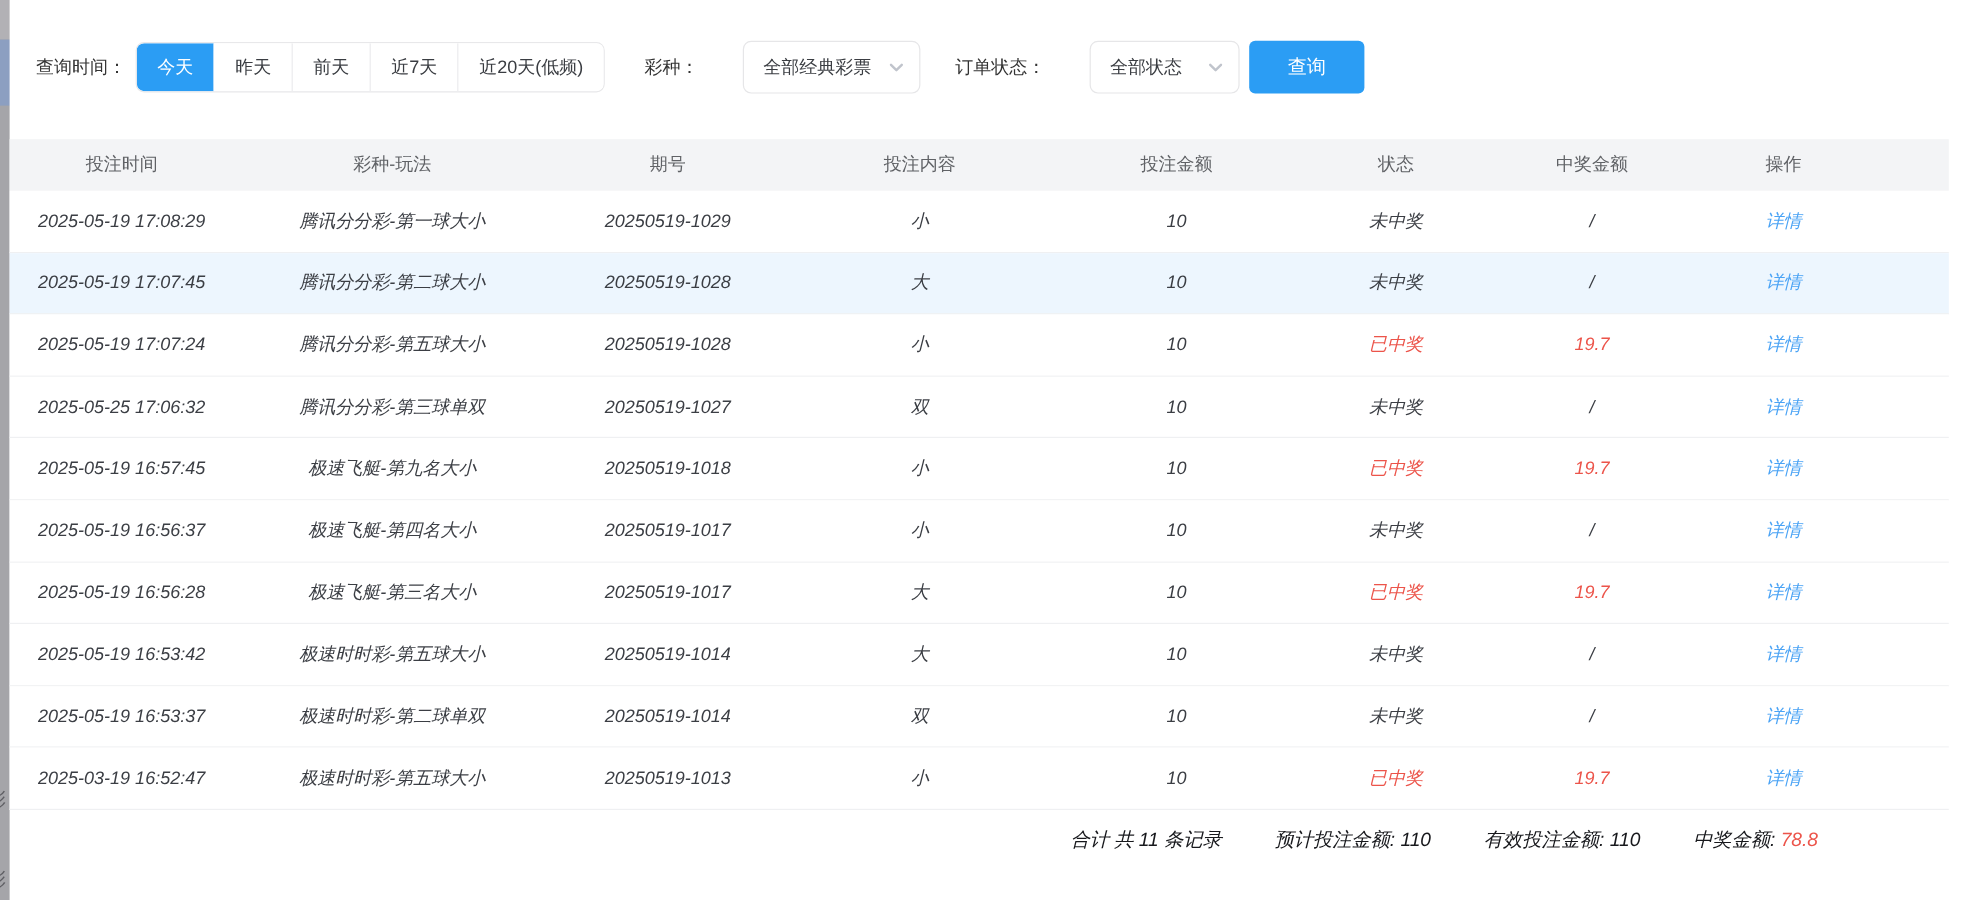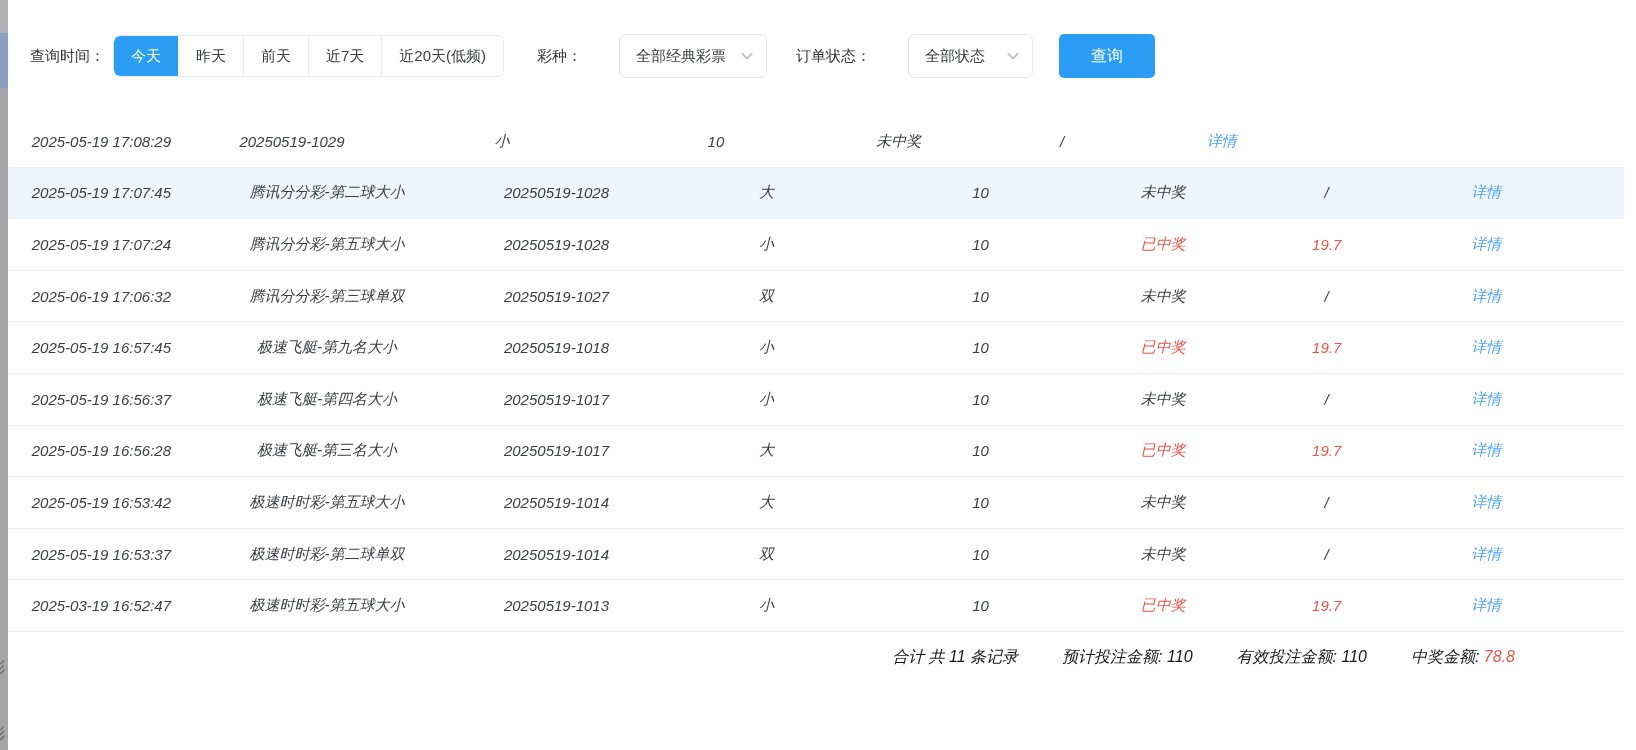--- a/index.html
+++ b/index.html
@@ -85,27 +85,38 @@
     </div>
 
     <span class="flabel" style="margin-left:29px">订单状态：</span>
     <div class="sel-box" style="width:125px">
       <span>全部状态</span>
       <svg class="chev" viewBox="0 0 14 14">
           <polyline points="2.5,5 7,9.5 11.5,5"></polyline>
         </svg>
     </div>
 
-    <button class="search-btn" style="margin-left:26px">查询</button>
+    <button class="search-btn" style="margin-left:8px">查询</button>
   </div>
 
   <div class="tbl">
+    <div class="trow thead">
+      <div class="cell c1">投注时间</div>
+      <div class="cell c2">彩种-玩法</div>
+      <div class="cell c3">期号</div>
+      <div class="cell c4">投注内容</div>
+      <div class="cell c5">投注金额</div>
+      <div class="cell c6">状态</div>
+      <div class="cell c7">中奖金额</div>
+      <div class="cell c8">操作</div>
+    </div>
     <div class="tbody">
         <div class="trow">
     <div class="cell c1">2025-05-19 17:08:29</div>
+    <div class="cell c2">腾讯分分彩-第一球大小</div>
     <div class="cell c3">20250519-1029</div>
     <div class="cell c4">小</div>
     <div class="cell c5">10</div>
     <div class="cell c6">未中奖</div>
     <div class="cell c7">/</div>
     <div class="cell c8"><span class="link">详情</span></div>
   </div>
         <div class="trow hl">
     <div class="cell c1">2025-05-19 17:07:45</div>
     <div class="cell c2">腾讯分分彩-第二球大小</div>
@@ -120,21 +131,21 @@
     <div class="cell c1">2025-05-19 17:07:24</div>
     <div class="cell c2">腾讯分分彩-第五球大小</div>
     <div class="cell c3">20250519-1028</div>
     <div class="cell c4">小</div>
     <div class="cell c5">10</div>
     <div class="cell c6 red">已中奖</div>
     <div class="cell c7 red">19.7</div>
     <div class="cell c8"><span class="link">详情</span></div>
   </div>
         <div class="trow">
-    <div class="cell c1">2025-06-19 17:06:32</div>
+    <div class="cell c1">2025-05-25 17:06:32</div>
     <div class="cell c2">腾讯分分彩-第三球单双</div>
     <div class="cell c3">20250519-1027</div>
     <div class="cell c4">双</div>
     <div class="cell c5">10</div>
     <div class="cell c6">未中奖</div>
     <div class="cell c7">/</div>
     <div class="cell c8"><span class="link">详情</span></div>
   </div>
         <div class="trow">
     <div class="cell c1">2025-05-19 16:57:45</div>

